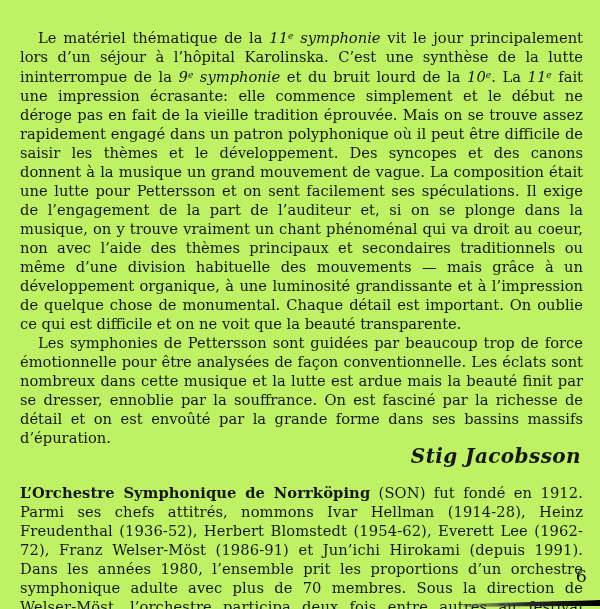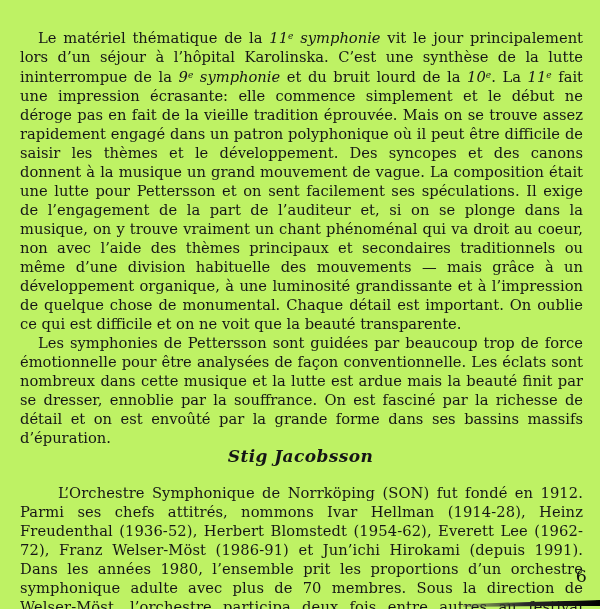--- a/index.html
+++ b/index.html
@@ -26,31 +26,31 @@
   }
   .para {
     margin: 0;
     text-align: justify;
     text-justify: inter-word;
   }
   .para.indent {
     text-indent: 18px;
   }
   .para.signature {
-    text-align: center;
-    font-size: 17px;
+    text-align: right;
+    font-size: 20px;
     padding-right: 2px;
     letter-spacing: 0.4px;
   }
   .para.orchestra {
     margin-top: 17px;
     letter-spacing: 0.1px;
   }
   .run-i  { font-style: italic; }
-  .run-b  { font-weight: normal; margin-left: 38px; }
+  .run-b  { font-weight: bold; }
   .run-bi { font-weight: bold; font-style: italic; }
   .run-isup {
     font-style: italic;
     font-size: 0.62em;
     vertical-align: 0.42em;
     letter-spacing: 0;
   }
   .page-number {
     position: absolute;
     right: 12px;

